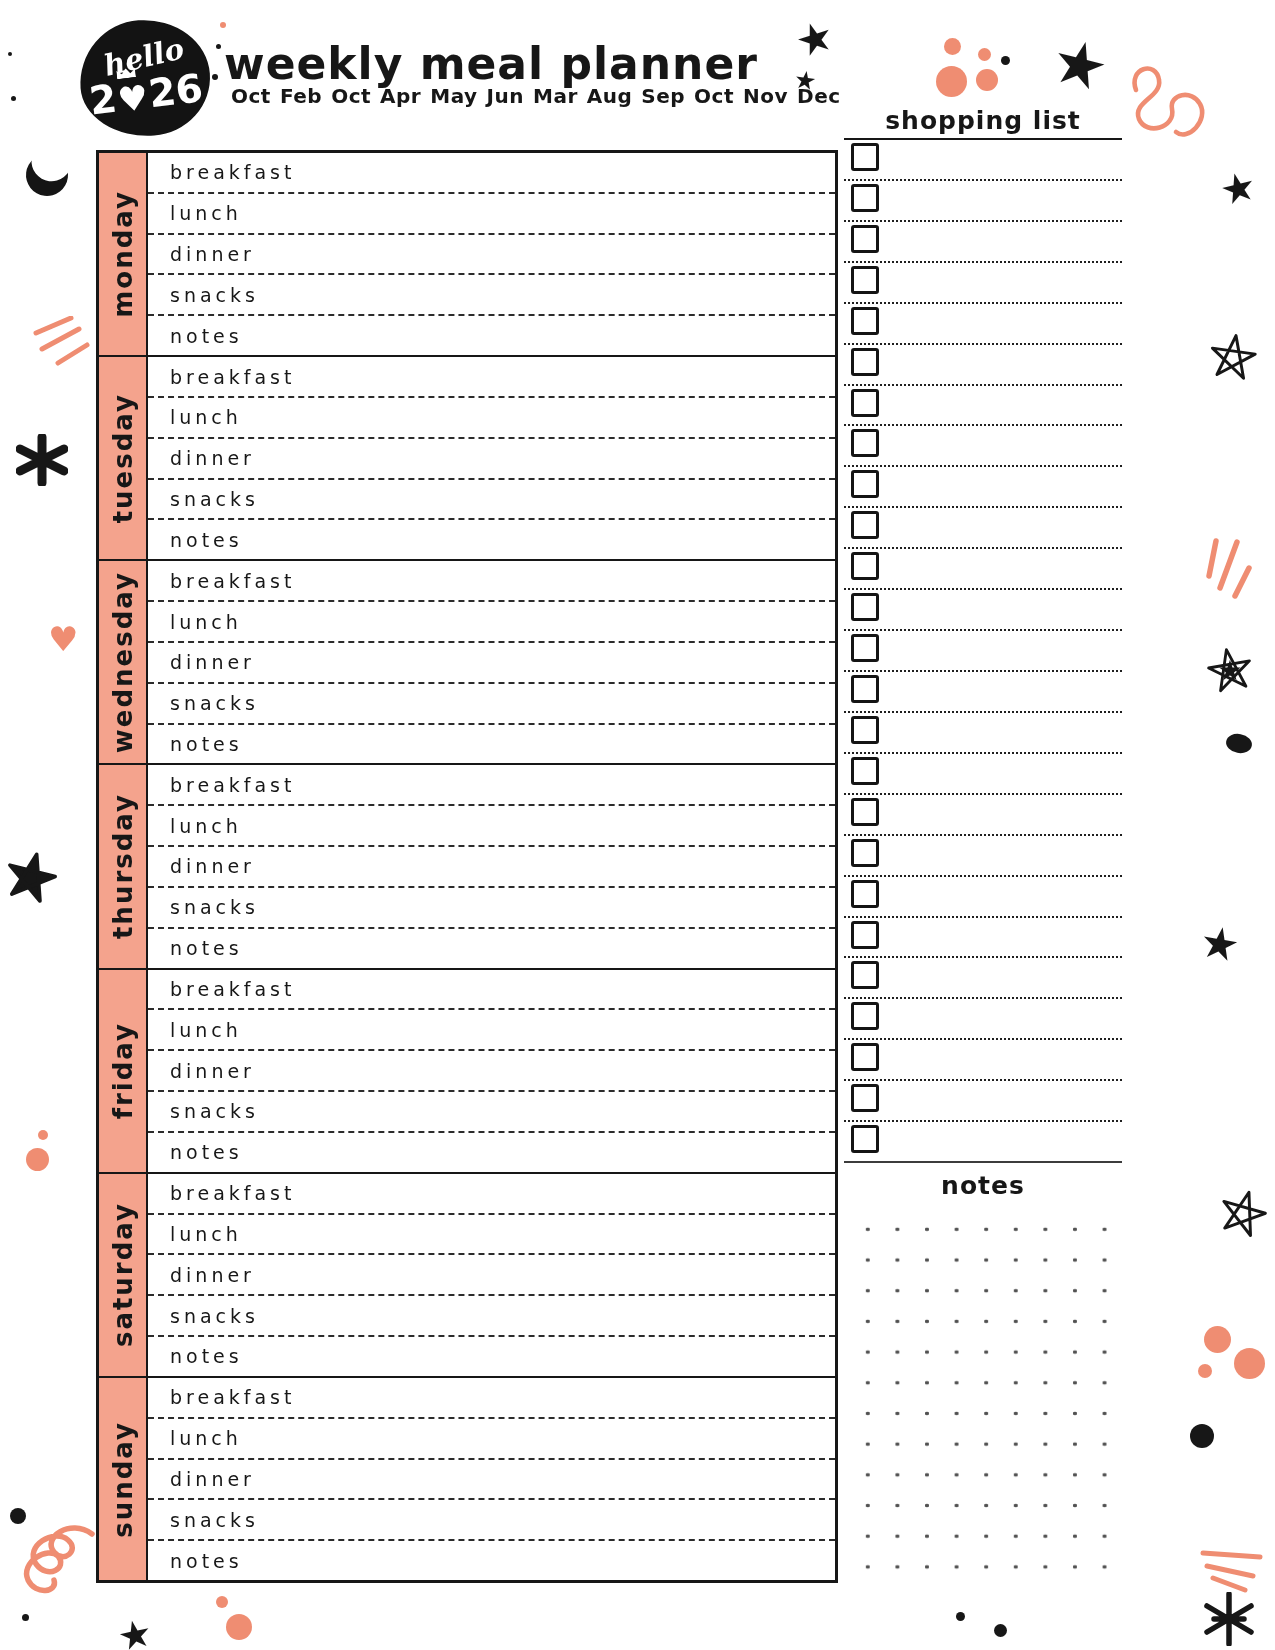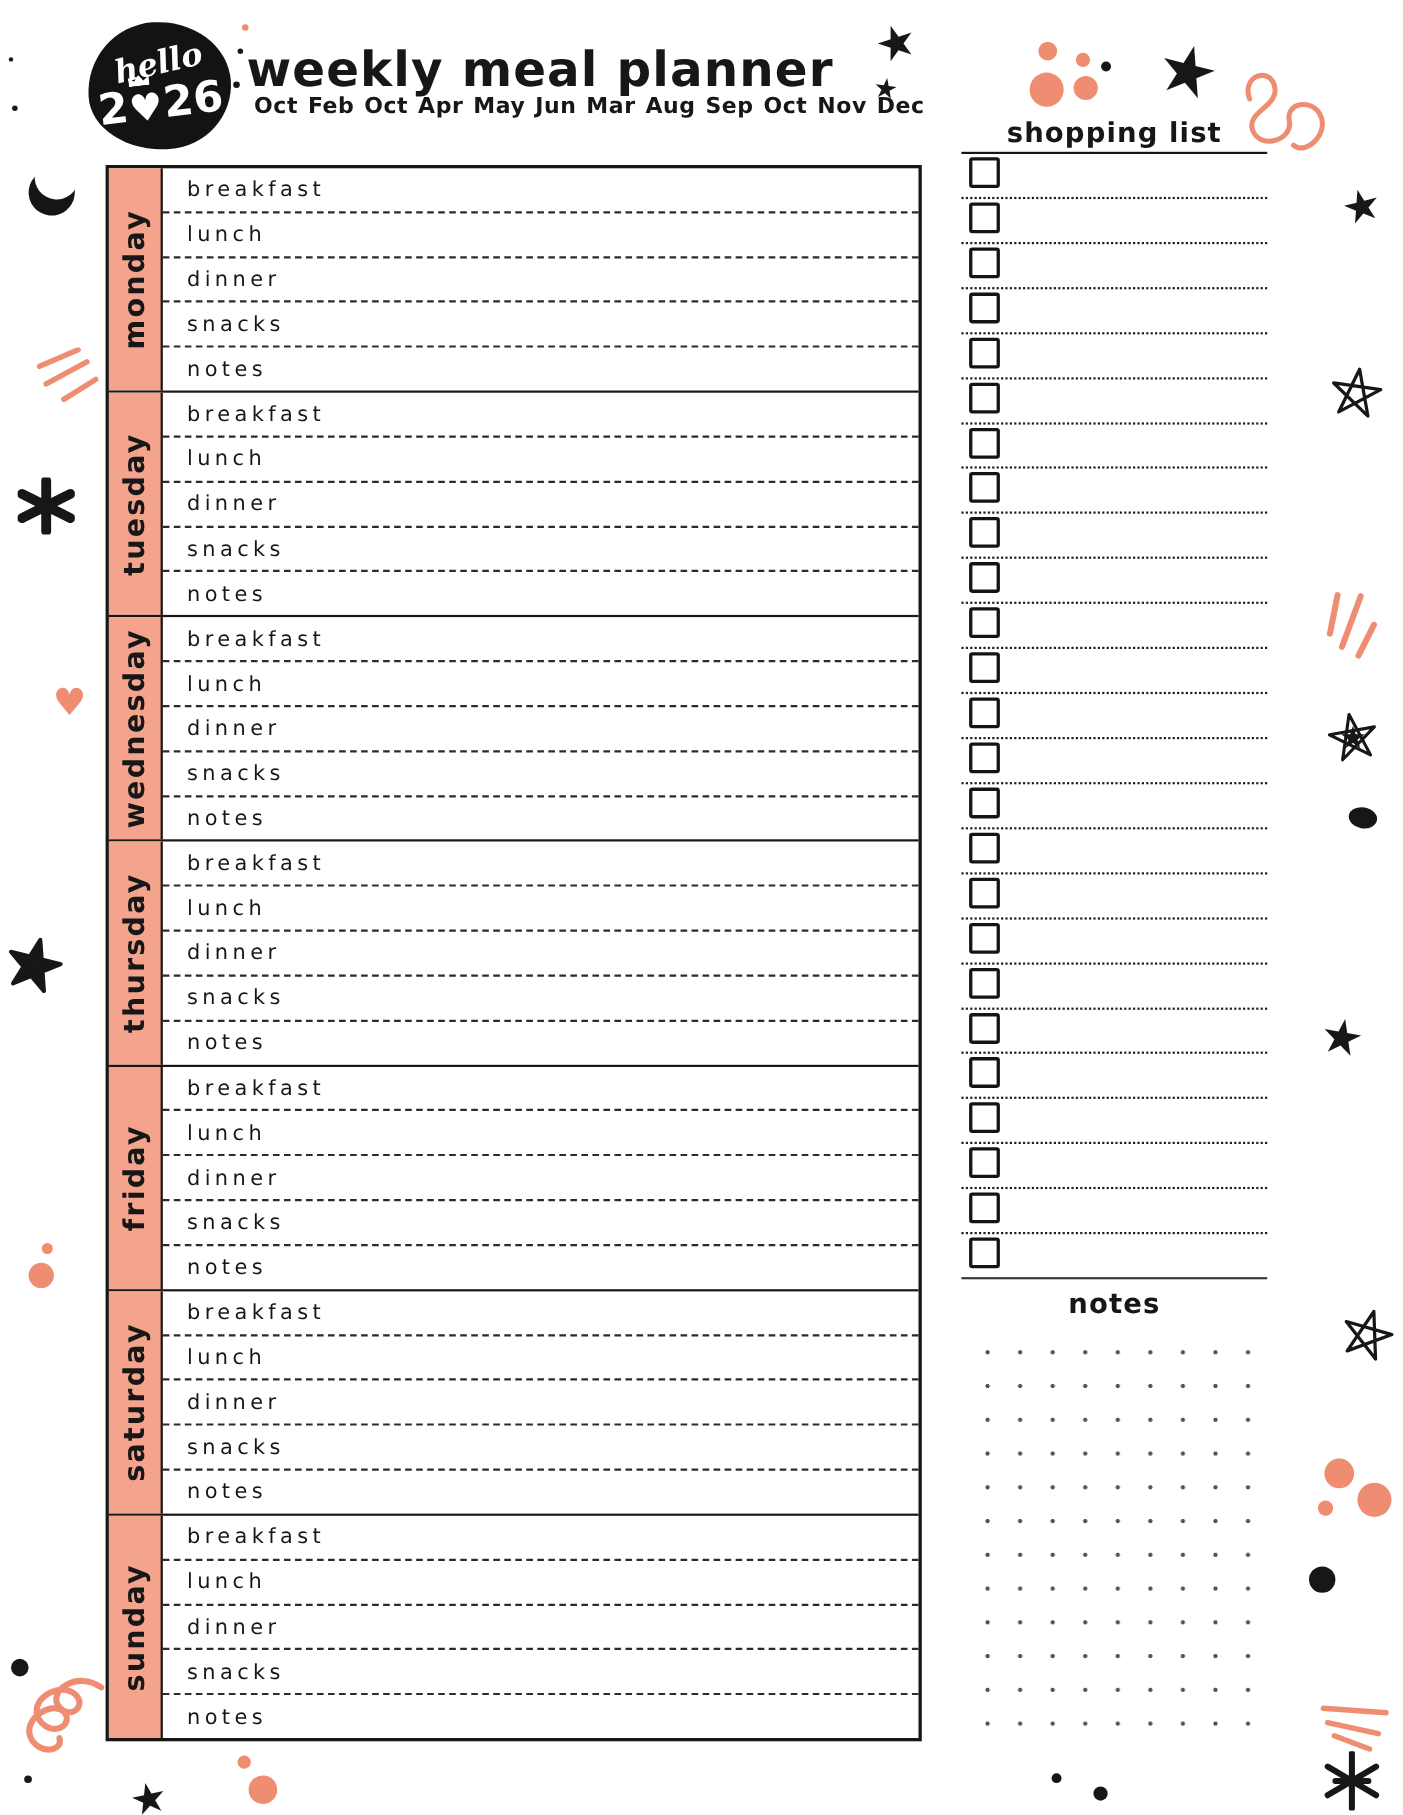--- a/index.html
+++ b/index.html
@@ -35,21 +35,21 @@
   .day-block + .day-block{border-top:2.5px solid var(--ink);}
   .day-label-col{width:47px;background:var(--daybar);border-right:2.5px solid var(--ink);
     display:flex;align-items:center;justify-content:center;}
   .day-label-text{writing-mode:vertical-rl;transform:rotate(180deg);font-weight:bold;font-size:26px;letter-spacing:2px;}
   .day-rows{flex:1;display:flex;flex-direction:column;min-width:0;}
   .meal-row{flex:1;display:flex;align-items:center;padding-left:22px;box-sizing:border-box;}
   .meal-row.dashed{border-bottom:2px dashed #2b2b2b;}
   .meal-label{font-size:19px;font-weight:normal;letter-spacing:4px;}
   .meal-blank{flex:1;height:100%;}
   
-  .side-panel{position:absolute;left:874px;top:106px;width:278px;z-index:2;}
+  .side-panel{position:absolute;left:844px;top:106px;width:278px;z-index:2;}
   .shop-title{text-align:center;font-size:25px;font-weight:bold;letter-spacing:1px;}
   .shop-underline{border-top:2.5px solid var(--ink);margin-top:3px;}
   .shop-items{height:1021px;display:flex;flex-direction:column;}
   .shop-row{flex:1;display:flex;align-items:flex-start;min-height:0;}
   .shop-row.dotted{border-bottom:2.5px dotted #1f1f1f;}
   .shop-checkbox{width:22px;height:22px;border:3px solid #141414;border-radius:3px;background:#fff;margin:3px 0 0 7px;flex:none;}
   .shop-line{flex:1;height:100%;}
   .shop-endline{border-top:2.5px solid #3c3c3c;}
   .notes-title{text-align:center;font-size:25px;font-weight:bold;letter-spacing:1px;margin-top:8px;}
   .notes-grid{margin-top:7px;height:372px;

